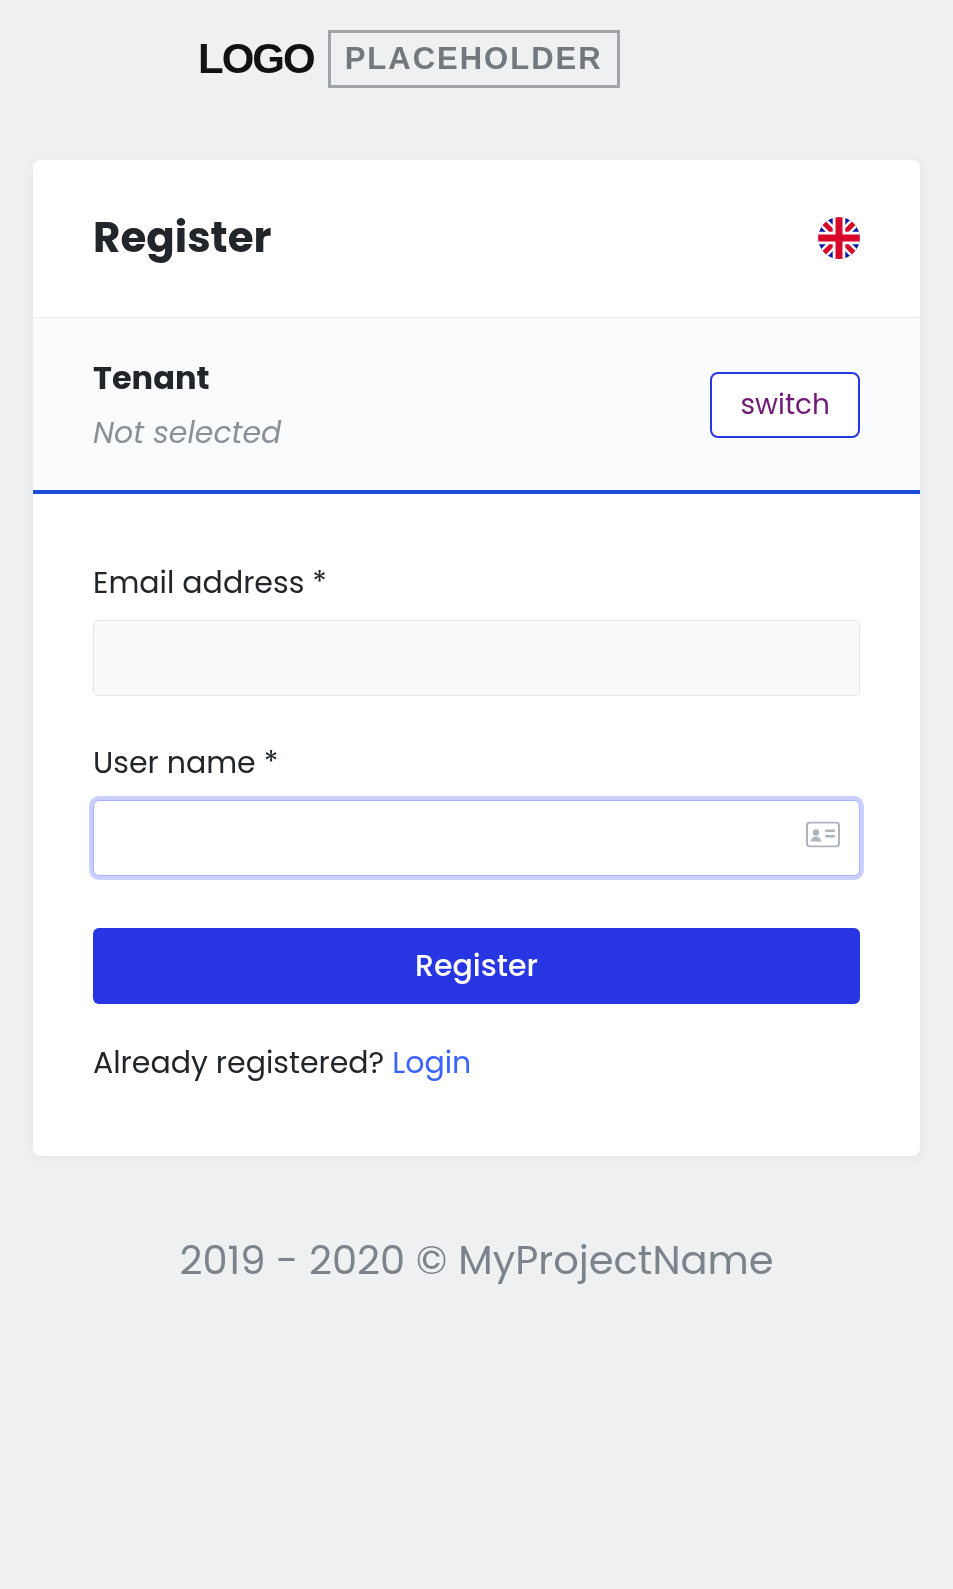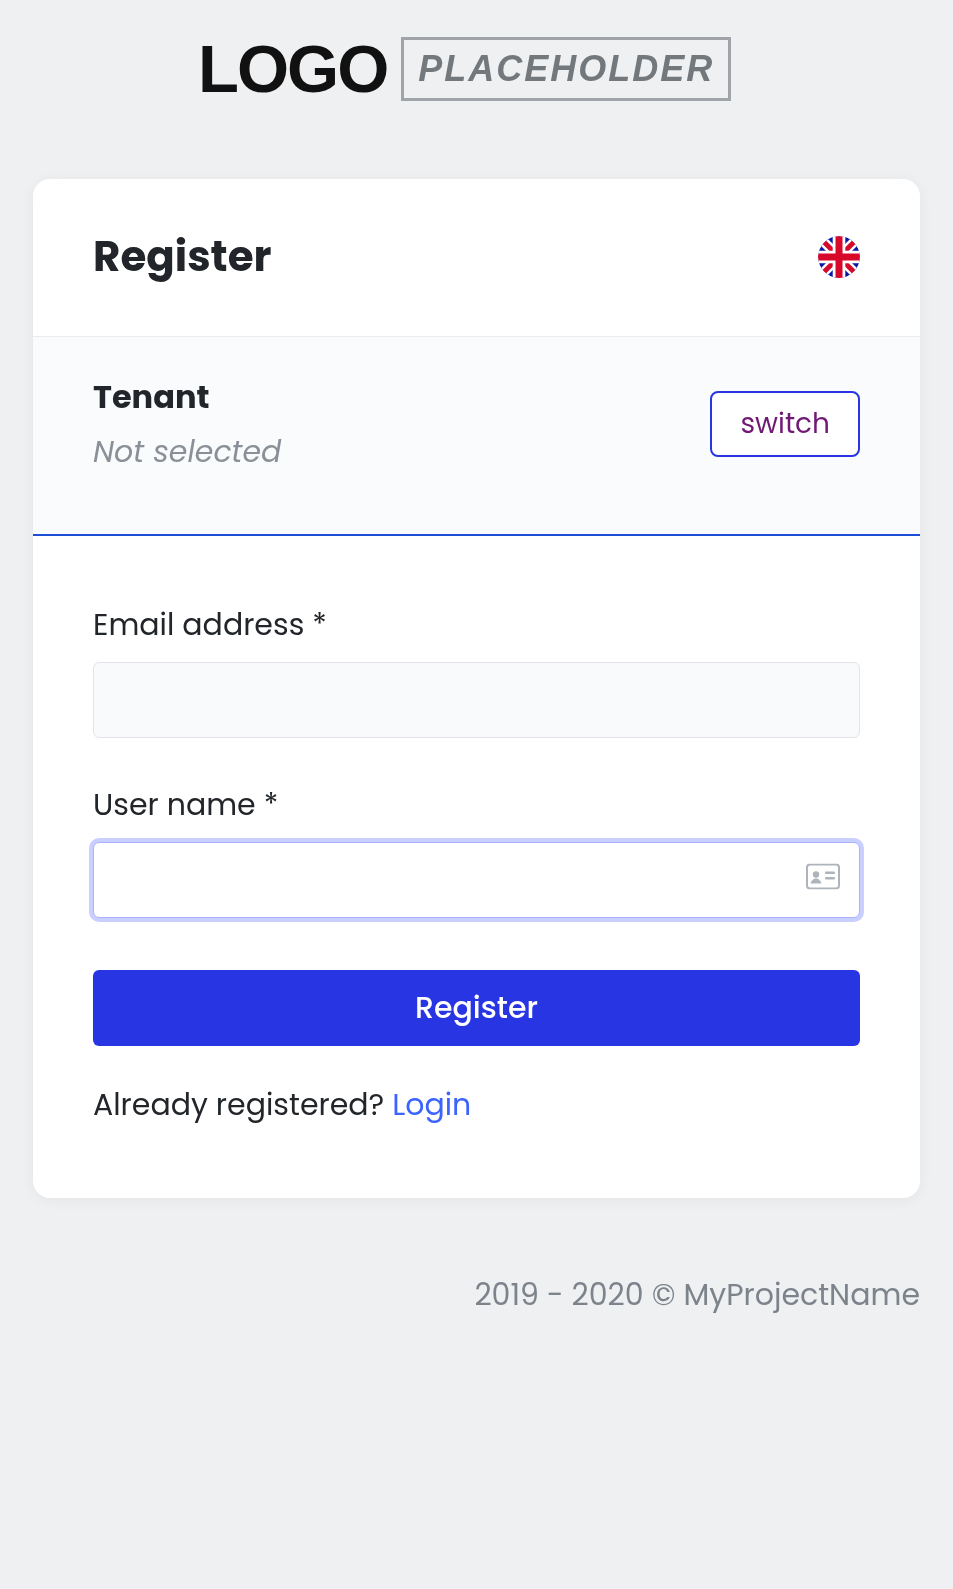--- a/index.html
+++ b/index.html
@@ -7,55 +7,54 @@
     background: #eef0f2;
     font-family: "Poppins", "Segoe UI", Arial, sans-serif;
     color: #22262a;
     width: 953px;
   }
   .page { padding: 30px 33px 0; }
   .logo-wrap { text-align: left; margin: 0 0 72px 165px; }
   .logo { display: inline-flex; align-items: center; gap: 14px; }
   .logo-word {
     font-weight: 900;
-    font-size: 67px;
+    font-size: 42px;
     letter-spacing: -2px;
     color: #111;
     font-family: "Arial Black", Arial, sans-serif;
   }
   .logo-box {
     border: 3px solid #a0a3a8;
     padding: 8px 14px;
-    font-size: 36px;
+    font-size: 31px;
     letter-spacing: 2px;
     font-weight: 600;
     color: #73787d;
     font-family: "Arial", sans-serif;
-    font-style: italic;
   }
   .card {
     background: #fff;
-    border-radius: 17px;
+    border-radius: 8px;
     box-shadow: 0 2px 14px rgba(0,0,0,0.05);
   }
   .card-head {
     display: flex; justify-content: space-between; align-items: center;
     padding: 46px 60px 48px 60px;
     border-bottom: 1px solid #e9ecef;
   }
   .card-title { font-size: 42px; font-weight: 700; }
   .flag-circle {
     width: 42px; height: 42px; border-radius: 50%; overflow: hidden;
     display: block; cursor: pointer;
   }
   .tenant-row {
     display: flex; justify-content: space-between; align-items: center;
-    padding: 36px 60px 59px 60px;
+    padding: 36px 60px 34px 60px;
     background: #fafbfc;
-    border-bottom: 2px solid #1d4ed8;
+    border-bottom: 4px solid #1d4ed8;
   }
   .tenant-label { font-size: 32px; font-weight: 700; margin-bottom: 8px; }
   .tenant-value { font-size: 30px; font-style: italic; color: #8a9097; }
   .switch-btn {
     border: 2px solid #2735e3;
     color: #701a75;
     background: #fff;
     padding: 10px 28px;
     font-size: 28px;
     border-radius: 8px;
@@ -97,22 +96,22 @@
     border-radius: 6px;
     font-size: 30px;
     font-weight: 500;
     cursor: pointer;
     margin-top: 8px;
     font-family: inherit;
   }
   .alt-line { margin-top: 36px; font-size: 30px; }
   .alt-link { color: #3b63ff; text-decoration: none; cursor: pointer; }
   .footer {
-    text-align: right;
-    font-size: 30px;
+    text-align: center;
+    font-size: 40px;
     color: #7c838b;
     padding: 74px 0 90px;
   }
 </style>
 </head>
 <body>
 
 <div class="page">
 
   <div class="logo-wrap">

